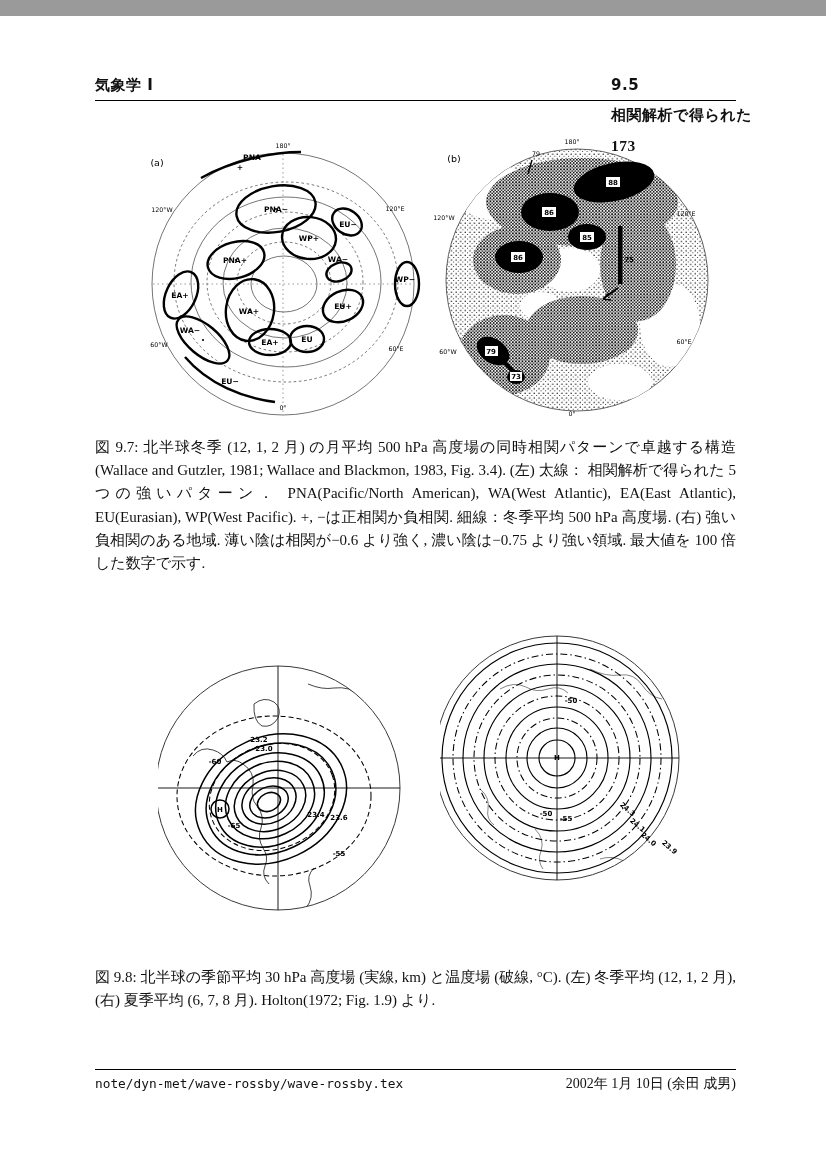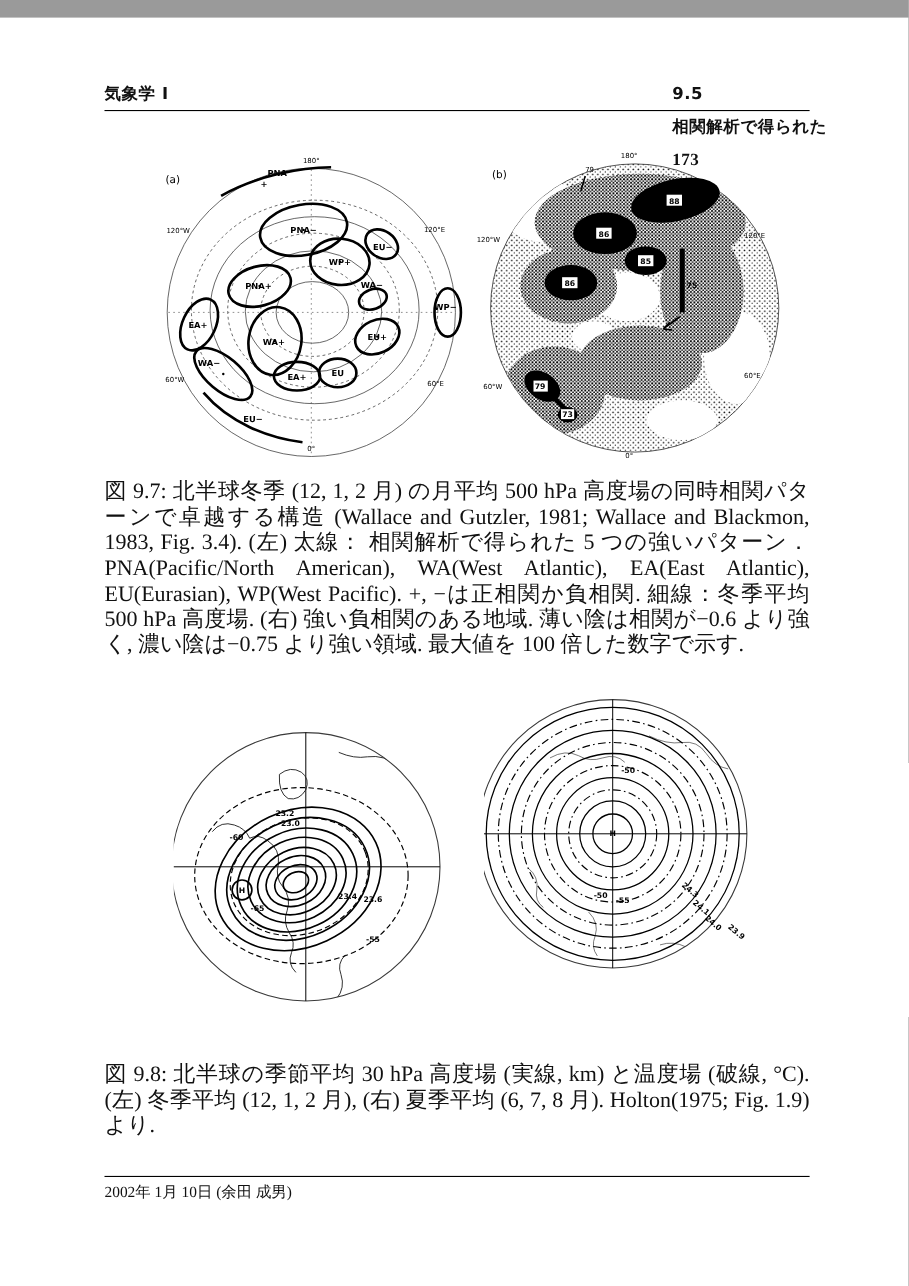--- a/index.html
+++ b/index.html
@@ -5,21 +5,21 @@
   html,body{margin:0;padding:0;background:#9a9a9a;}
   .page{position:relative;width:826px;height:1169px;background:#ffffff;margin:16px auto;
         font-family:"Liberation Serif","DejaVu Serif",serif;color:#111;overflow:hidden;}
   .header{position:absolute;left:95px;width:641px;top:60px;display:flex;justify-content:space-between;
           align-items:baseline;font-family:"DejaVu Sans","Liberation Sans",sans-serif;
           font-weight:bold;font-size:15px;letter-spacing:.5px;}
   .header .hright{display:flex;align-items:baseline;gap:12px;flex-direction:column;}
   .header .pagenum{margin-left:16px;font-family:"Liberation Serif",serif;font-size:15.5px;}
   .headrule{position:absolute;left:95px;width:641px;top:84px;border-top:1.7px solid #000;}
   .figwrap{position:absolute;}
-  .caption{position:absolute;left:95px;width:641px;text-align:justify;font-size:20px;
+  .caption{position:absolute;left:95px;width:641px;text-align:justify;font-size:15px;
            line-height:23.2px;margin:0;}
   #cap97{top:420px;}
   #cap98{top:950px;}
   .footrule{position:absolute;left:95px;width:641px;top:1053px;border-top:1px solid #000;}
   .footer{position:absolute;left:95px;width:641px;top:1059px;display:flex;justify-content:space-between;
           align-items:baseline;font-size:14px;}
   .footer .path{font-family:"DejaVu Sans Mono","Liberation Mono",monospace;font-size:12.8px;}
 
   
   svg{display:block;}
@@ -264,20 +264,21 @@
       <text class="mlab" x="106" y="187">-50</text>
       <text class="mlab" x="126" y="192">-55</text>
       <text class="mlab" x="186" y="182" transform="rotate(40 186 182)">24.3</text>
       <text class="mlab" x="196" y="198" transform="rotate(40 196 198)">24.1</text>
       <text class="mlab" x="207" y="212" transform="rotate(40 207 212)">24.0</text>
       <text class="mlab" x="228" y="220" transform="rotate(40 228 220)">23.9</text>
       <text class="mlab" x="117" y="131">H</text>
     </svg>
   </div>
 
-  <p class="caption" id="cap98">図 9.8: 北半球の季節平均 30 hPa 高度場 (実線, km) と温度場 (破線, °C). (左) 冬季平均 (12, 1, 2 月), (右) 夏季平均 (6, 7, 8 月). Holton(1975; Fig. 1.9) より.</p>
+  <p class="caption" id="cap98">図 9.8: 北半球の季節平均 30 hPa 高度場 (実線, km) と温度場 (破線, °C). (左) 冬季平均 (12, 1, 2 月), (右) 夏季平均 (6, 7, 8 月). Holton(1972; Fig. 1.9) より.</p>
 
   <div class="footrule"></div>
   <div class="footer">
+    <span class="path">note/dyn-met/wave-rossby/wave-rossby.tex</span>
     <span>2002年 1月 10日 (余田 成男)</span>
   </div>
 
 </div>
 
 </body></html>

